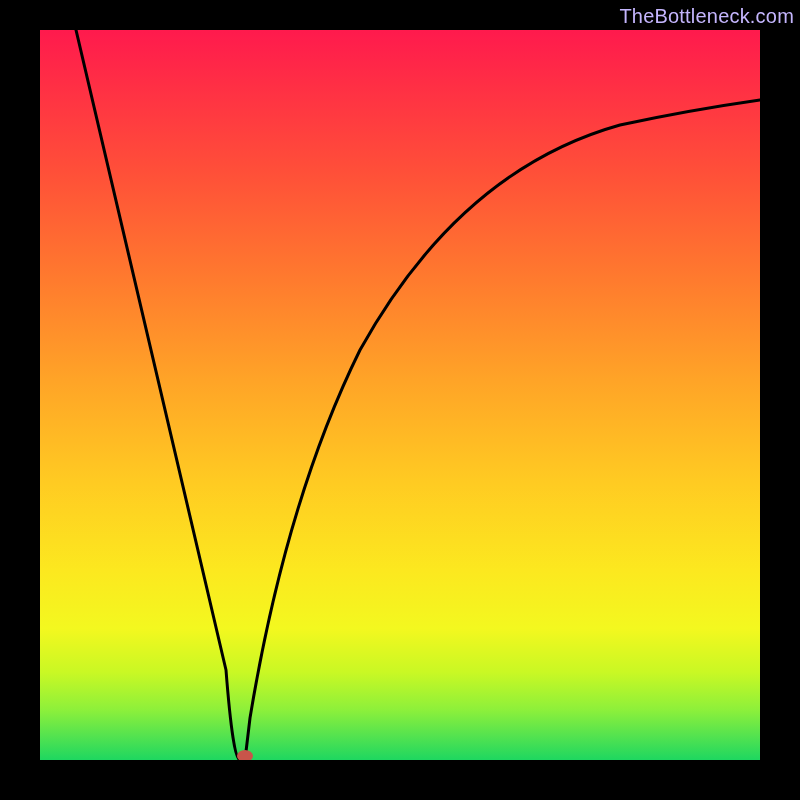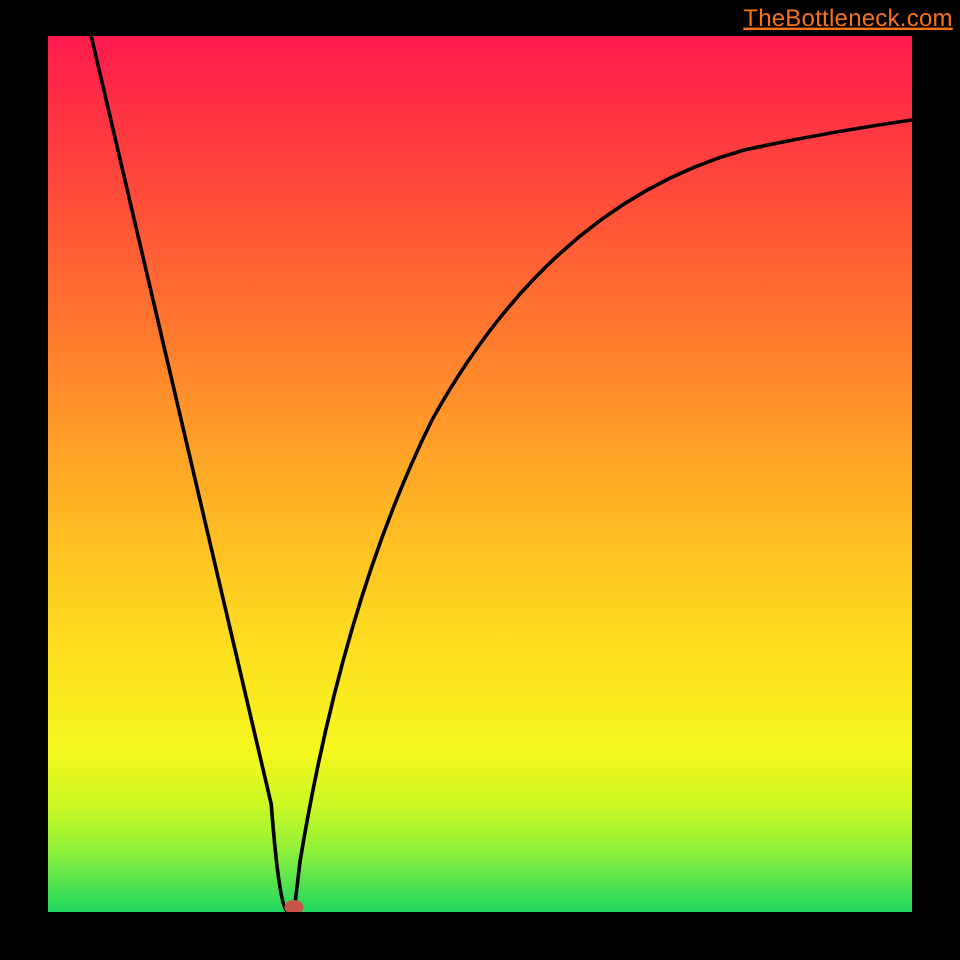--- a/index.html
+++ b/index.html
@@ -30,24 +30,23 @@
       #8ff03a 93%,
       #4fe251 97%,
       #1ed760 100%
     );
   }
   .watermark {
     position: absolute;
     right: 6px;
     top: 6px;
     font: 500 20px/1 -apple-system, BlinkMacSystemFont, "Segoe UI", Helvetica, Arial, sans-serif;
-    color: #f97316;
+    color: #c4b5fd;
     letter-spacing: 0.2px;
     user-select: none;
-    text-decoration: underline;
   }
   svg.curves {
     position: absolute;
     left: 0;
     top: 0;
   }
   .dot {
     fill: #c8554a;
     stroke: none;
   }

